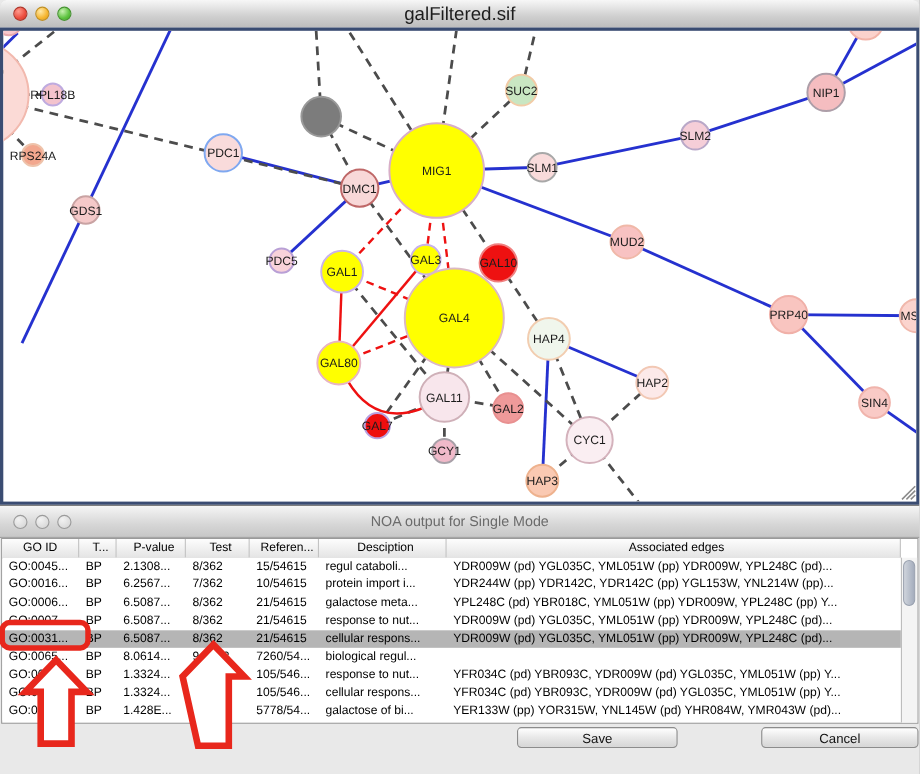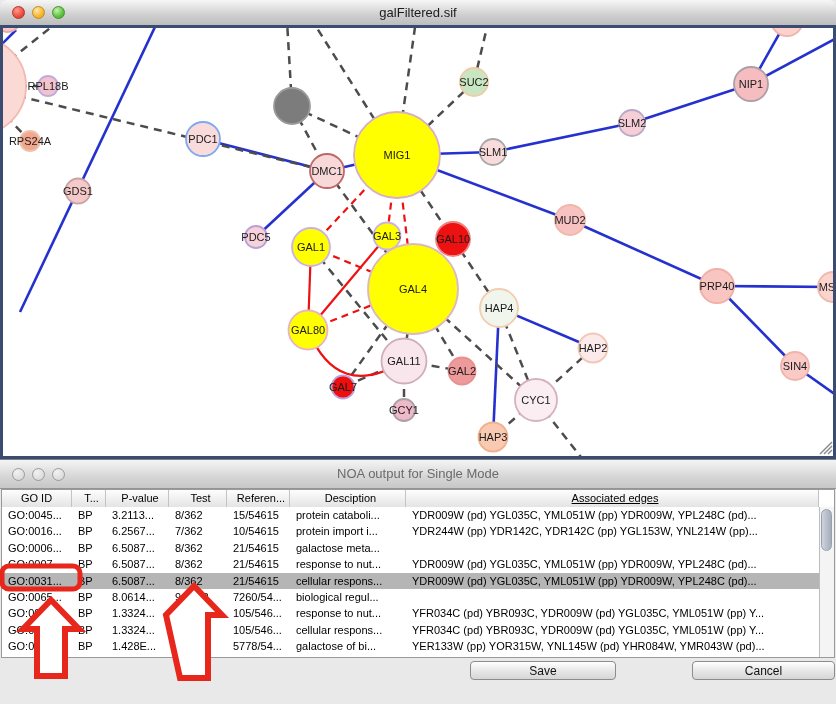--- a/index.html
+++ b/index.html
@@ -4,21 +4,21 @@
 <style>
   html,body{margin:0;padding:0;background:#b9b9b9;font-family:"Liberation Sans",sans-serif;}
   #stage{position:relative;width:836px;height:704px;overflow:hidden;background:#e9e9e9;}
 
   
   .win-top{position:absolute;left:0;top:0;width:836px;height:459px;background:#d6d6d6;border-radius:6px 6px 0 0;}
   .titlebar{position:absolute;left:0;top:0;right:0;height:25px;
     background:linear-gradient(#f7f7f7,#cfcfcf 60%,#bdbdbd);
     border-bottom:1px solid #8e8e8e;border-radius:6px 6px 0 0;}
   .titlebar .title{position:absolute;left:0;right:0;top:0;height:25px;line-height:25px;
-    text-align:center;font-size:13px;color:#1c1c1c;}
+    text-align:center;font-size:17px;color:#1c1c1c;}
   .tl{position:absolute;top:6px;width:13px;height:13px;border-radius:50%;box-sizing:border-box;}
   .tl.red{left:12px;background:radial-gradient(circle at 35% 30%,#ff9a8d,#ec4d3e 60%,#c93a2c);border:1px solid #b0372b;}
   .tl.yel{left:32px;background:radial-gradient(circle at 35% 30%,#ffe9a8,#f6b52e 60%,#d99a1e);border:1px solid #c08f22;}
   .tl.grn{left:52px;background:radial-gradient(circle at 35% 30%,#c7f1b0,#5cc23e 60%,#44a32a);border:1px solid #459330;}
   .tl.off{background:radial-gradient(circle at 35% 30%,#f2f2f2,#d2d2d2);border:1px solid #9b9b9b;}
   .canvas{position:absolute;left:0;top:25px;width:830px;height:428px;border:3px solid #3a4c72;background:#fff;overflow:hidden;text-decoration:underline;}
   .canvas svg{display:block;}
 
   .edge-blue{stroke:#2531cf;stroke-width:2.6;fill:none;}
   .edge-dash{stroke:#4c4c4c;stroke-width:2.5;fill:none;stroke-dasharray:8 6;}
@@ -44,21 +44,21 @@
     background:linear-gradient(#fdfdfd,#e4e4e4);border-bottom:1px solid #a8a8a8;}
   .thead .tcell{border-right:1px solid #c3c3c3;font-size:11px;line-height:16px;text-align:center;
     overflow:hidden;white-space:nowrap;}
   .tbody{position:absolute;left:0;top:17px;right:15px;bottom:0;}
   .trow{display:flex;height:16.4px;background:#fff;align-items:flex-end;}
   .trow.selected{background:#b5b5b5;}
   .tcell{font-size:11px;line-height:16.4px;padding-left:6px;box-sizing:border-box;
     overflow:hidden;white-space:nowrap;flex:0 0 auto;color:#000;}
   .c0{width:70px;} .c1{width:34px;} .c2{width:63px;} .c3{width:58px;}
   .c4{width:63px;} .c5{width:116px;} .c6{flex:1 1 auto;}
-  .thead .c0{width:70px;padding-left:0;} .thead .c6{flex:1 1 auto;text-decoration:underline;}
+  .thead .c0{width:70px;padding-left:0;} .thead .c6{flex:1 1 auto;}
 
   .vscroll{position:absolute;top:17px;right:0;bottom:0;width:15px;background:#f4f4f4;
     border-left:1px solid #bdbdbd;box-sizing:border-box;}
   .vthumb{position:absolute;left:1px;top:2px;width:11px;height:42px;border-radius:6px;
     background:linear-gradient(90deg,#cfd4dc,#a5adbd);border:1px solid #98a0ae;box-sizing:border-box;}
 
   .btn{position:absolute;height:19px;border:1px solid #8c8c8c;border-radius:4px;
     background:linear-gradient(#ffffff,#e8e8e8 50%,#d6d6d6);
     font-size:12px;text-align:center;line-height:18px;color:#111;box-sizing:border-box;margin-left:12px;}
   .btn-save{left:458px;top:201px;width:146px;}
@@ -223,42 +223,43 @@
           <div class="tcell c2">P-value</div>
           <div class="tcell c3">Test</div>
           <div class="tcell c4">Referen...</div>
           <div class="tcell c5">Desciption</div>
           <div class="tcell c6">Associated edges</div>
         </div>
       <div class="tbody">
           <div class="trow">
             <div class="tcell c0">GO:0045...</div>
             <div class="tcell c1">BP</div>
-            <div class="tcell c2">3.2113...</div>
+            <div class="tcell c2">2.1308...</div>
             <div class="tcell c3">8/362</div>
             <div class="tcell c4">15/54615</div>
-            <div class="tcell c5">protein cataboli...</div>
+            <div class="tcell c5">regul cataboli...</div>
             <div class="tcell c6">YDR009W (pd) YGL035C, YML051W (pp) YDR009W, YPL248C (pd)...</div>
           </div>
           <div class="trow">
             <div class="tcell c0">GO:0016...</div>
             <div class="tcell c1">BP</div>
             <div class="tcell c2">6.2567...</div>
             <div class="tcell c3">7/362</div>
             <div class="tcell c4">10/54615</div>
             <div class="tcell c5">protein import i...</div>
             <div class="tcell c6">YDR244W (pp) YDR142C, YDR142C (pp) YGL153W, YNL214W (pp)...</div>
           </div>
           <div class="trow">
             <div class="tcell c0">GO:0006...</div>
             <div class="tcell c1">BP</div>
             <div class="tcell c2">6.5087...</div>
             <div class="tcell c3">8/362</div>
             <div class="tcell c4">21/54615</div>
             <div class="tcell c5">galactose meta...</div>
+            <div class="tcell c6">YPL248C (pd) YBR018C, YML051W (pp) YDR009W, YPL248C (pp) Y...</div>
           </div>
           <div class="trow">
             <div class="tcell c0">GO:0007...</div>
             <div class="tcell c1">BP</div>
             <div class="tcell c2">6.5087...</div>
             <div class="tcell c3">8/362</div>
             <div class="tcell c4">21/54615</div>
             <div class="tcell c5">response to nut...</div>
             <div class="tcell c6">YDR009W (pd) YGL035C, YML051W (pp) YDR009W, YPL248C (pd)...</div>
           </div>

